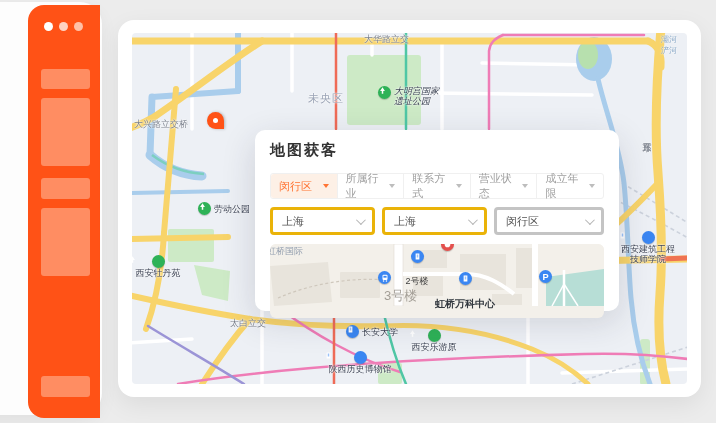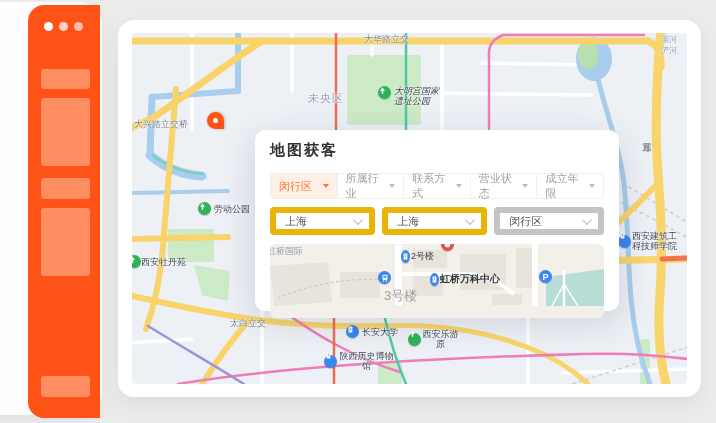--- a/index.html
+++ b/index.html
@@ -26,21 +26,21 @@
   .map-area { position:absolute; left:14px; top:13px; width:555px; height:351px;
               background:#edf0f5; border-radius:4px; overflow:hidden; }
   .map-area svg { position:absolute; left:0; top:0; }
 
   .map-label { position:absolute; white-space:nowrap; text-shadow:0 0 2px #fff,0 0 2px #fff; }
   .lbl-road { font-size:9px; color:#7c828e; }
   .lbl-district { font-size:11px; color:#9aa3b5; letter-spacing:1px; }
   .lbl-river { font-size:8px; color:#86a5c5; }
   .lbl-road-v { font-size:9px; color:#7c828e; writing-mode:vertical-rl; letter-spacing:1px; }
   .poi { position:absolute; display:flex; align-items:flex-start; }
-  .poi-col { flex-direction:row; align-items:center; }
+  .poi-col { flex-direction:column; align-items:center;justify-content:center; }
   .poi-badge { width:13px; height:13px; border-radius:50%; flex:0 0 auto;
                display:flex; align-items:center; justify-content:center; box-shadow:0 1px 1px rgba(0,0,0,.2); }
   .badge-green{ background:#2eb257; } .badge-blue{ background:#3a86f2; } .badge-red{ background:#e4504d; }
   .poi-text { font-size:9px; color:#3c4354; line-height:10px; text-shadow:0 0 2px #fff,0 0 2px #fff; }
   .poi-text.wrap { white-space:normal; text-align:left;font-style:italic; }
   .poi-text.center { text-align:center; white-space:normal; }
 
   .pin { position:absolute; left:207px; top:112px; width:17px; height:17px; background:#ff5216;
          border-radius:50% 50% 50% 0; transform:rotate(-90deg); box-shadow:0 1px 3px rgba(0,0,0,.25); }
   .pin::after { content:""; position:absolute; left:6px; top:6px; width:5px; height:5px; border-radius:50%; background:#fff; }
@@ -54,35 +54,35 @@
   .filter-bar { display:flex; height:26px; border:1px solid #f0f0f0; border-radius:3px; margin-bottom:8px; }
   .filter-cell { flex:1; display:flex; align-items:center; justify-content:space-between;
                  padding:0 8px; font-size:11px; color:#9e9e9e; border-left:1px solid #f0f0f0; cursor:pointer; }
   .filter-cell:first-child { border-left:none; }
   .filter-cell.active { background:#fdf0e6; color:#ff7433; border-radius:3px 0 0 3px; }
   .caret { width:0; height:0; border-left:3.5px solid transparent; border-right:3.5px solid transparent;
            border-top:4.5px solid #bdbdbd; margin-left:4px; }
   .filter-cell.active .caret { border-top-color:#ff7433; }
 
   .select-row { display:flex; gap:7px; margin-bottom:9px; }
-  .select { flex:1; height:28px; border:6px solid #eab308; border-radius:4px; display:flex;
+  .select { flex:1; height:28px; border:3px solid #eab308; border-radius:4px; display:flex;
             align-items:center; justify-content:space-between; padding:8px 9px; font-size:11px; color:#555; cursor:pointer; }
   .select.focused { border-color:#c4c4c4; flex:1.06; }
   .chev { width:7px; height:7px; border-right:1.2px solid #b5b5b5; border-bottom:1.2px solid #b5b5b5;
           transform:rotate(45deg) translateY(-2px); }
 
   .preview-map { position:relative; width:334px; height:74px; border-radius:6px; overflow:hidden; background:#f3f0ea;text-align:center; }
   .pv-label { position:absolute; white-space:nowrap; }
   .pv-area { font-size:9px; color:#95a0b0; }
   .pv-building { font-size:9px; color:#404040; }
   .pv-building-sm { font-size:13px; color:#a39e96; }
   .pv-main { font-size:10px; font-weight:600; color:#32383f; }
   .pv-poi { position:absolute; width:13px; height:13px; border-radius:50%;
             display:flex; align-items:center; justify-content:center; box-shadow:0 1px 1px rgba(0,0,0,.2); }
-  .pv-col { position:absolute; display:flex; flex-direction:row; align-items:center; gap:1px; }
+  .pv-col { position:absolute; display:flex; flex-direction:column; align-items:center; gap:12px; }
 </style>
 </head>
 <body>
 
 <div class="stage">
 
   <div class="ghost-card"></div>
 
   <div class="sidebar">
     <div class="dots">

